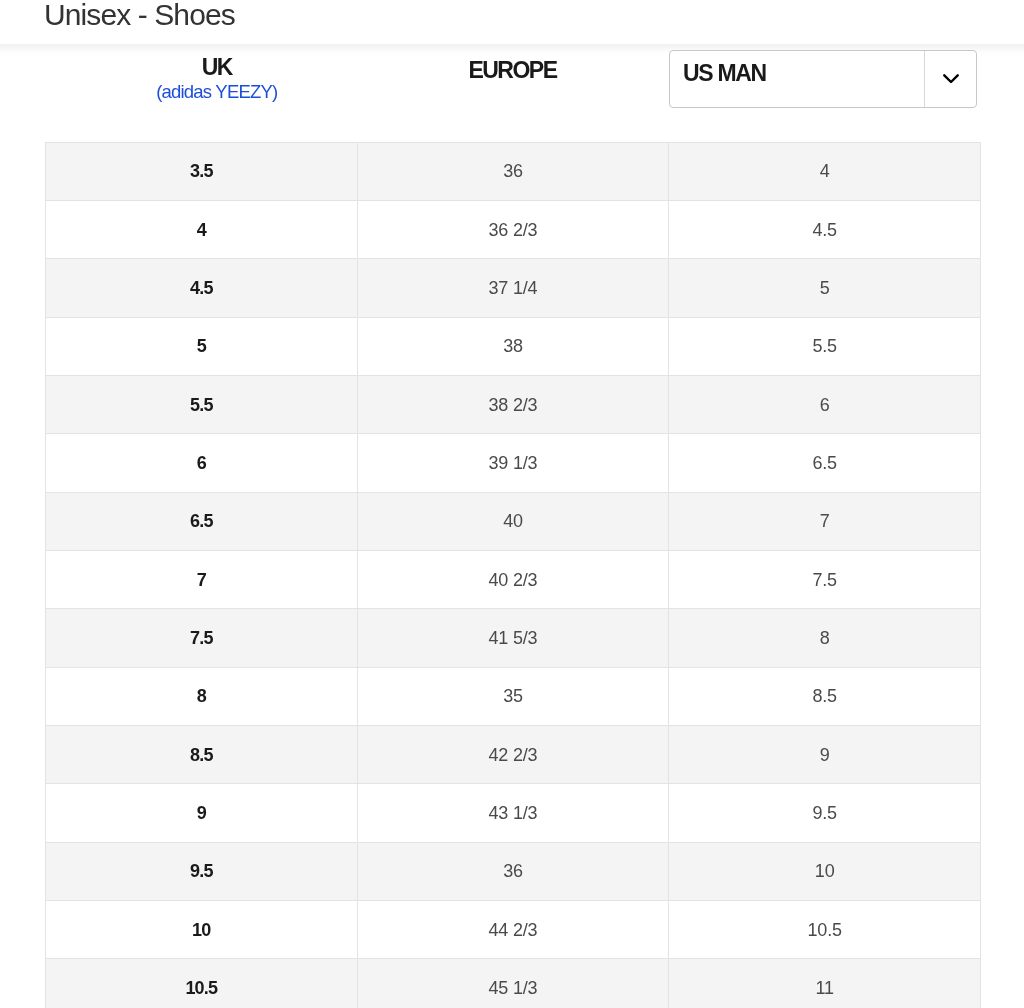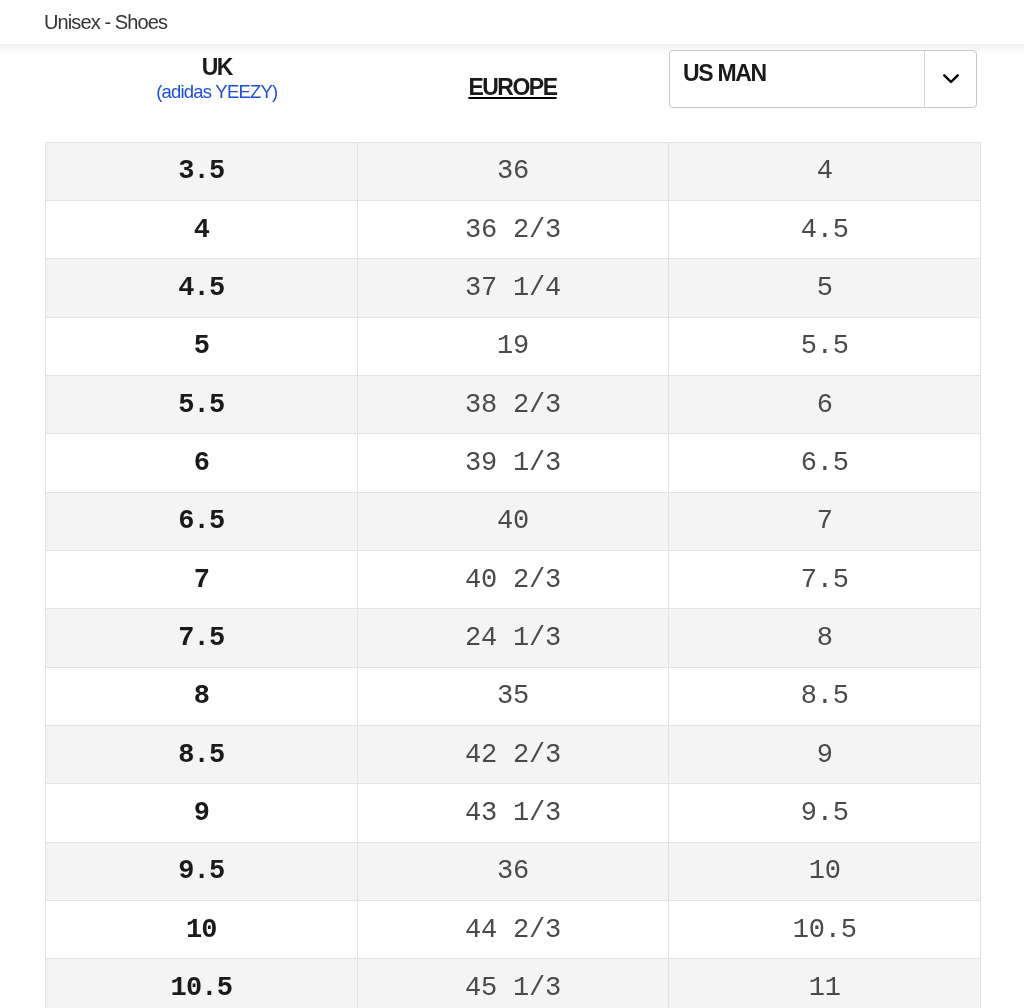--- a/index.html
+++ b/index.html
@@ -12,43 +12,43 @@
   }
   .page { position: relative; width: 1024px; height: 1008px; }
   .titlebar-text, .h-title, .h-sub, .sel-label, .table td { filter: blur(0px); }
 
   
   .titlebar {
     position: absolute; left: 0; top: 0; width: 1024px; height: 44px;
     background: #fff;
   }
   .titlebar-text {
-    position: absolute; left: 44px; top: 8px;
-    font-size: 20px; line-height: 28px; color: #333333;
+    position: absolute; left: 44px; top: 1px;
+    font-size: 30px; line-height: 28px; color: #333333;
     letter-spacing: -0.9px; white-space: nowrap;
   }
   .titlebar-shadow {
     position: absolute; left: 0; top: 44px; width: 1024px; height: 10px;
     background: linear-gradient(to bottom, rgba(0,0,0,0.055), rgba(0,0,0,0));
     pointer-events: none;
   }
 
   
   .header {
     position: absolute; left: 45px; top: 44px; width: 935px; height: 97px;
   }
   .hcol { position: absolute; top: 0; width: 311.667px; height: 97px; }
   .hcol.c0 { left: 16px; }
   .hcol.c1 { left: 311.667px; }
   .hcol.c2 { left: 623.334px; }
   .hcol-inner {
     position: absolute; left: 0; right: 0; top: 11px;
     text-align: center;
   }
-  .hcol-inner.single { top: 31px; text-decoration: underline; }
+  .hcol-inner.single { top: 14px; }
   .h-title {
     font-size: 23px; font-weight: bold; color: #1a1a1a;
     line-height: 25px; letter-spacing: -1.5px;
   }
   .h-sub {
     font-size: 18.5px; font-weight: normal; color: #1d4ed8;
     line-height: 26px; letter-spacing: -0.78px; margin-top: -1px;
   }
 
   
@@ -77,22 +77,22 @@
   
   .table {
     position: absolute; left: 45px; top: 141.5px; width: 935px;
     border-collapse: collapse; table-layout: fixed;
   }
   .table col { width: 311.667px; }
   .table tr { height: 58.357px; }
   .table td {
     border: 1px solid #e3e3e3;
     text-align: center; vertical-align: middle;
-    font-size: 27px; color: #4a4a4a;
-    height: 58.357px; line-height: 26px; letter-spacing: -0.2px; font-family: Liberation Mono, monospace;
+    font-size: 18px; color: #4a4a4a;
+    height: 58.357px; line-height: 26px; letter-spacing: -0.2px;
   }
   .table tr.alt td { background: #f4f4f4; }
   .table td.c0 { font-weight: bold; color: #1a1a1a; letter-spacing: -0.8px; }
 </style>
 </head>
 <body>
 
 <div class="page">
 
   <div class="titlebar">
@@ -142,21 +142,21 @@
           <td class="c1">36 2/3</td>
           <td class="c2">4.5</td>
         </tr>
         <tr class="alt">
           <td class="c0">4.5</td>
           <td class="c1">37 1/4</td>
           <td class="c2">5</td>
         </tr>
         <tr>
           <td class="c0">5</td>
-          <td class="c1">19</td>
+          <td class="c1">38</td>
           <td class="c2">5.5</td>
         </tr>
         <tr class="alt">
           <td class="c0">5.5</td>
           <td class="c1">38 2/3</td>
           <td class="c2">6</td>
         </tr>
         <tr>
           <td class="c0">6</td>
           <td class="c1">39 1/3</td>
@@ -167,21 +167,21 @@
           <td class="c1">40</td>
           <td class="c2">7</td>
         </tr>
         <tr>
           <td class="c0">7</td>
           <td class="c1">40 2/3</td>
           <td class="c2">7.5</td>
         </tr>
         <tr class="alt">
           <td class="c0">7.5</td>
-          <td class="c1">24 1/3</td>
+          <td class="c1">41 5/3</td>
           <td class="c2">8</td>
         </tr>
         <tr>
           <td class="c0">8</td>
           <td class="c1">35</td>
           <td class="c2">8.5</td>
         </tr>
         <tr class="alt">
           <td class="c0">8.5</td>
           <td class="c1">42 2/3</td>

